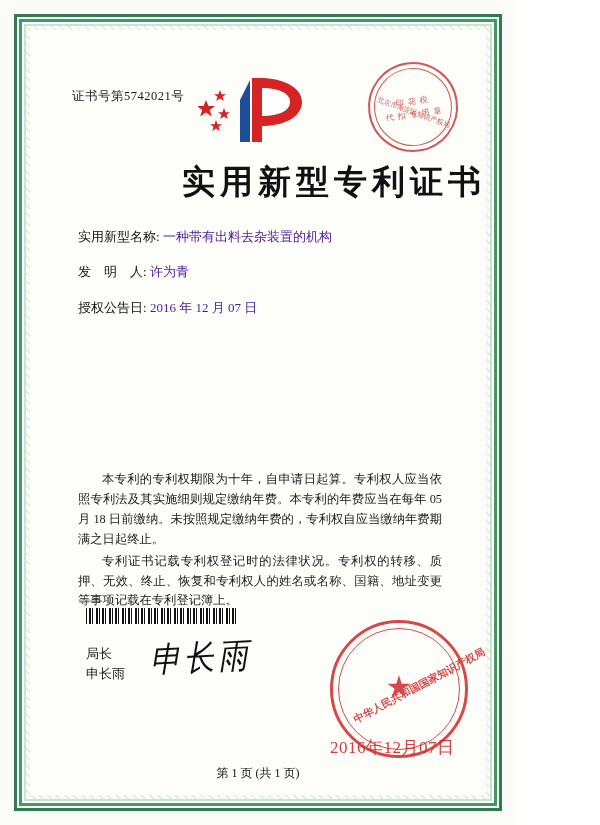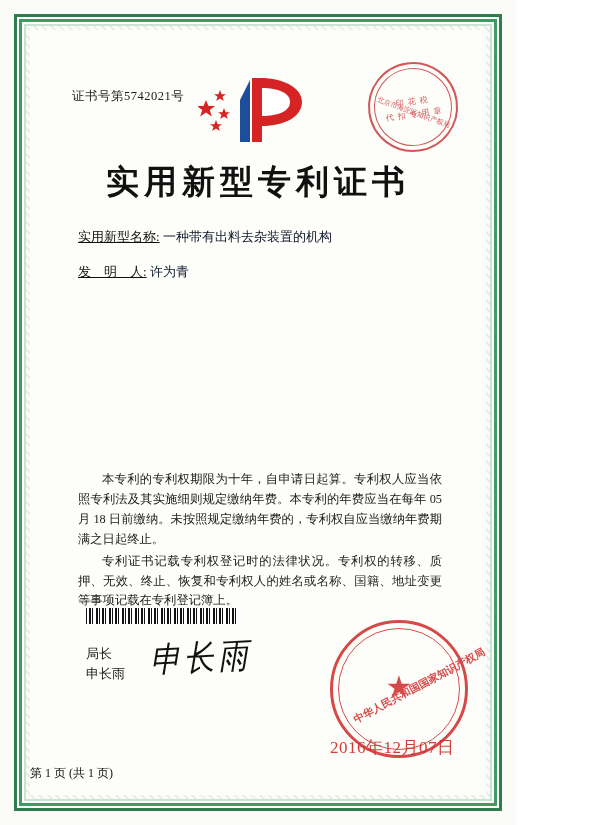--- a/index.html
+++ b/index.html
@@ -111,21 +111,21 @@
   }
   .seal-top .mid1 { top: 32px; }
   .seal-top .mid2 { top: 45px; }
 
   
   .title {
     position: absolute;
     left: 0;
     right: 0;
     top: 130px;
-    text-align: center;
+    text-align: right;
     font-size: 33px;
     font-weight: bold;
     letter-spacing: 5px;
     font-family: "Liberation Serif", serif;
     color: #111;
   }
 
   
   .fields {
     position: absolute;
@@ -135,25 +135,24 @@
     font-size: 13px;
     line-height: 1.1;
   }
   .field {
     margin-bottom: 21px;
     white-space: nowrap;
   }
   .field .label {
     display: inline-block;
     color: #111;
-    text-decoration: underline;
   }
   .field .value {
     display: inline-block;
-    color: #0f172a;
+    color: #4c1d95;
     text-align: center;
   }
 
   
   .paras {
     position: absolute;
     left: 48px;
     right: 44px;
     top: 440px;
     font-size: 12.3px;
@@ -247,20 +246,21 @@
     opacity: 0.9;
     letter-spacing: 0.5px;
   }
 
   
   .footer {
     position: absolute;
     left: 0;
     right: 0;
     top: 735px;
+    text-align: center;
     font-size: 12px;
     color: #111;
   }
 </style>
 </head>
 <body>
 
 <div class="page">
   <div class="border-outer"></div>
   <div class="border-inner-mask"></div>
@@ -296,20 +296,24 @@
 
     <div class="fields">
       <div class="field">
         <span class="label">实用新型名称:</span>
         <span class="value">一种带有出料去杂装置的机构</span>
       </div>
       <div class="field">
         <span class="label">发　明　人:</span>
         <span class="value">许为青</span>
       </div>
+      <div class="field">
+        <span class="label">授权公告日:</span>
+        <span class="value">2016 年 12 月 07 日</span>
+      </div>
     </div>
 
     <div class="paras">
       <p>本专利的专利权期限为十年，自申请日起算。专利权人应当依照专利法及其实施细则规定缴纳年费。本专利的年费应当在每年 05 月 18 日前缴纳。未按照规定缴纳年费的，专利权自应当缴纳年费期满之日起终止。</p>
       <p>专利证书记载专利权登记时的法律状况。专利权的转移、质押、无效、终止、恢复和专利权人的姓名或名称、国籍、地址变更等事项记载在专利登记簿上。</p>
     </div>
 
     <div class="barcode"></div>
 
     <div class="sig-label">

